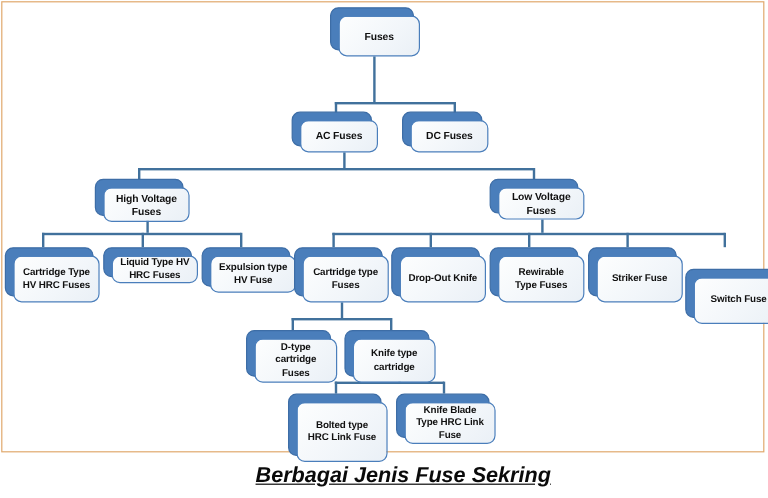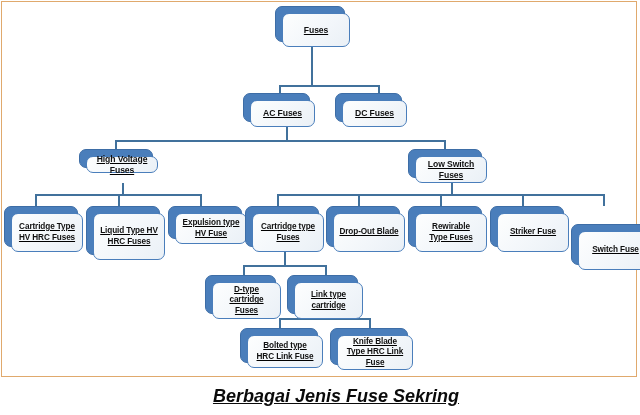--- a/index.html
+++ b/index.html
@@ -58,21 +58,20 @@
     width: calc(100% - 7px);
     height: calc(100% - 7px);
     background: linear-gradient(135deg, #fdfefe 0%, #f2f6fa 60%, #eaf0f6 100%);
     border: 1.3px solid #4a7ebb;
     border-radius: 7px;
     display: flex;
     align-items: center;
     justify-content: center;
     text-align: center;
     box-sizing: border-box;
-    text-decoration: underline;
   }
   .node .label {
     color: #101010;
     font-weight: bold;
     font-size: 8.2px;
     line-height: 10.5px;
     letter-spacing: -0.1px;
     padding: 0 2px;
     white-space: pre-line;
   }
@@ -149,43 +148,43 @@
       <span class="label">AC Fuses</span>
     </div>
   </div>
   <div class="node big" style="left:335px; top:93px; width:72px; height:34px;padding-left:48px;">
     <div class="shadow"></div>
     <div class="face">
       <span class="label">DC Fuses</span>
     </div>
   </div>
 
-  <div class="node big" style="left:79px; top:149px; width:79px; height:24px;">
+  <div class="node big" style="left:79px; top:149px; width:79px; height:36px;">
     <div class="shadow"></div>
     <div class="face">
       <span class="label">High Voltage
 Fuses</span>
     </div>
   </div>
   <div class="node big" style="left:408px; top:149px; width:79px; height:34px;">
     <div class="shadow"></div>
     <div class="face">
-      <span class="label">Low Switch
+      <span class="label">Low Voltage
 Fuses</span>
     </div>
   </div>
 
   <div class="node" style="left:4px; top:206px; width:79px; height:46px;">
     <div class="shadow"></div>
     <div class="face">
       <span class="label">Cartridge Type
 HV HRC Fuses</span>
     </div>
   </div>
-  <div class="node" style="left:86px; top:206px; width:79px; height:54px;">
+  <div class="node" style="left:86px; top:206px; width:79px; height:30px;">
     <div class="shadow"></div>
     <div class="face">
       <span class="label">Liquid Type HV
 HRC Fuses</span>
     </div>
   </div>
   <div class="node" style="left:168px; top:206px; width:79px; height:38px;">
     <div class="shadow"></div>
     <div class="face">
       <span class="label">Expulsion type
@@ -196,21 +195,21 @@
   <div class="node" style="left:245px; top:206px; width:79px; height:46px;">
     <div class="shadow"></div>
     <div class="face">
       <span class="label">Cartridge type
 Fuses</span>
     </div>
   </div>
   <div class="node" style="left:326px; top:206px; width:79px; height:46px;">
     <div class="shadow"></div>
     <div class="face">
-      <span class="label">Drop-Out Blade</span>
+      <span class="label">Drop-Out Knife</span>
     </div>
   </div>
   <div class="node" style="left:408px; top:206px; width:79px; height:46px;">
     <div class="shadow"></div>
     <div class="face">
       <span class="label">Rewirable
 Type Fuses</span>
     </div>
   </div>
   <div class="node" style="left:490px; top:206px; width:79px; height:46px;">
@@ -230,26 +229,26 @@
     <div class="shadow"></div>
     <div class="face">
       <span class="label">D-type
 cartridge
 Fuses</span>
     </div>
   </div>
   <div class="node" style="left:287px; top:275px; width:76px; height:44px;">
     <div class="shadow"></div>
     <div class="face">
-      <span class="label">Link type
+      <span class="label">Knife type
 cartridge</span>
     </div>
   </div>
 
-  <div class="node" style="left:240px; top:328px; width:83px; height:40px;">
+  <div class="node" style="left:240px; top:328px; width:83px; height:57px;">
     <div class="shadow"></div>
     <div class="face">
       <span class="label">Bolted type
 HRC  Link Fuse</span>
     </div>
   </div>
   <div class="node" style="left:330px; top:328px; width:83px; height:42px;">
     <div class="shadow"></div>
     <div class="face">
       <span class="label">Knife Blade

